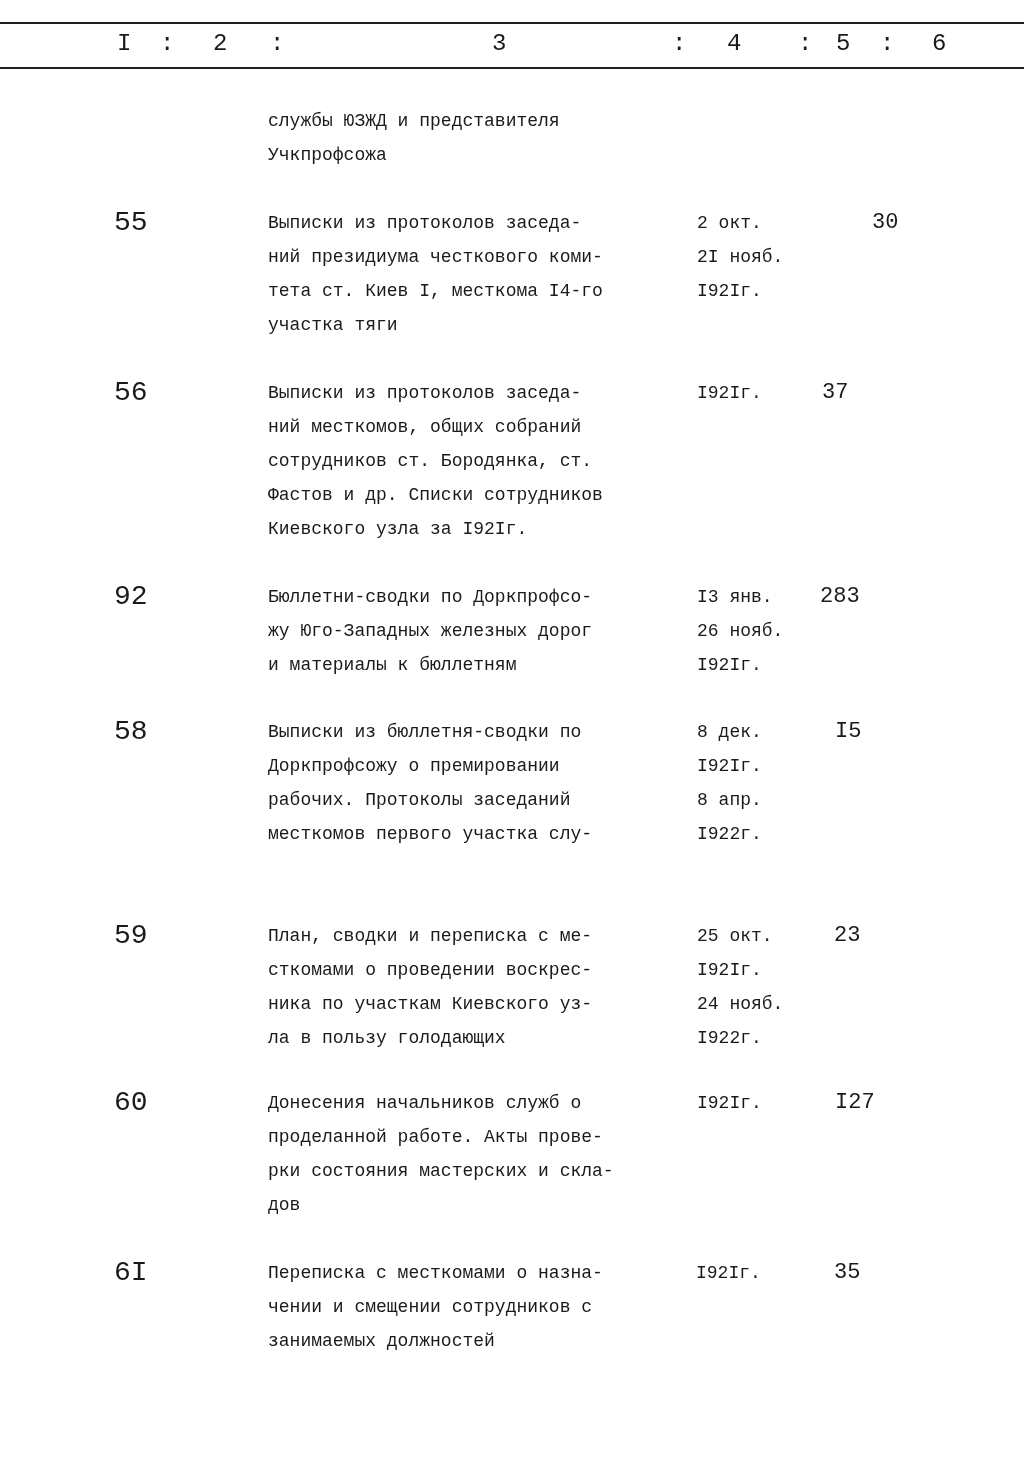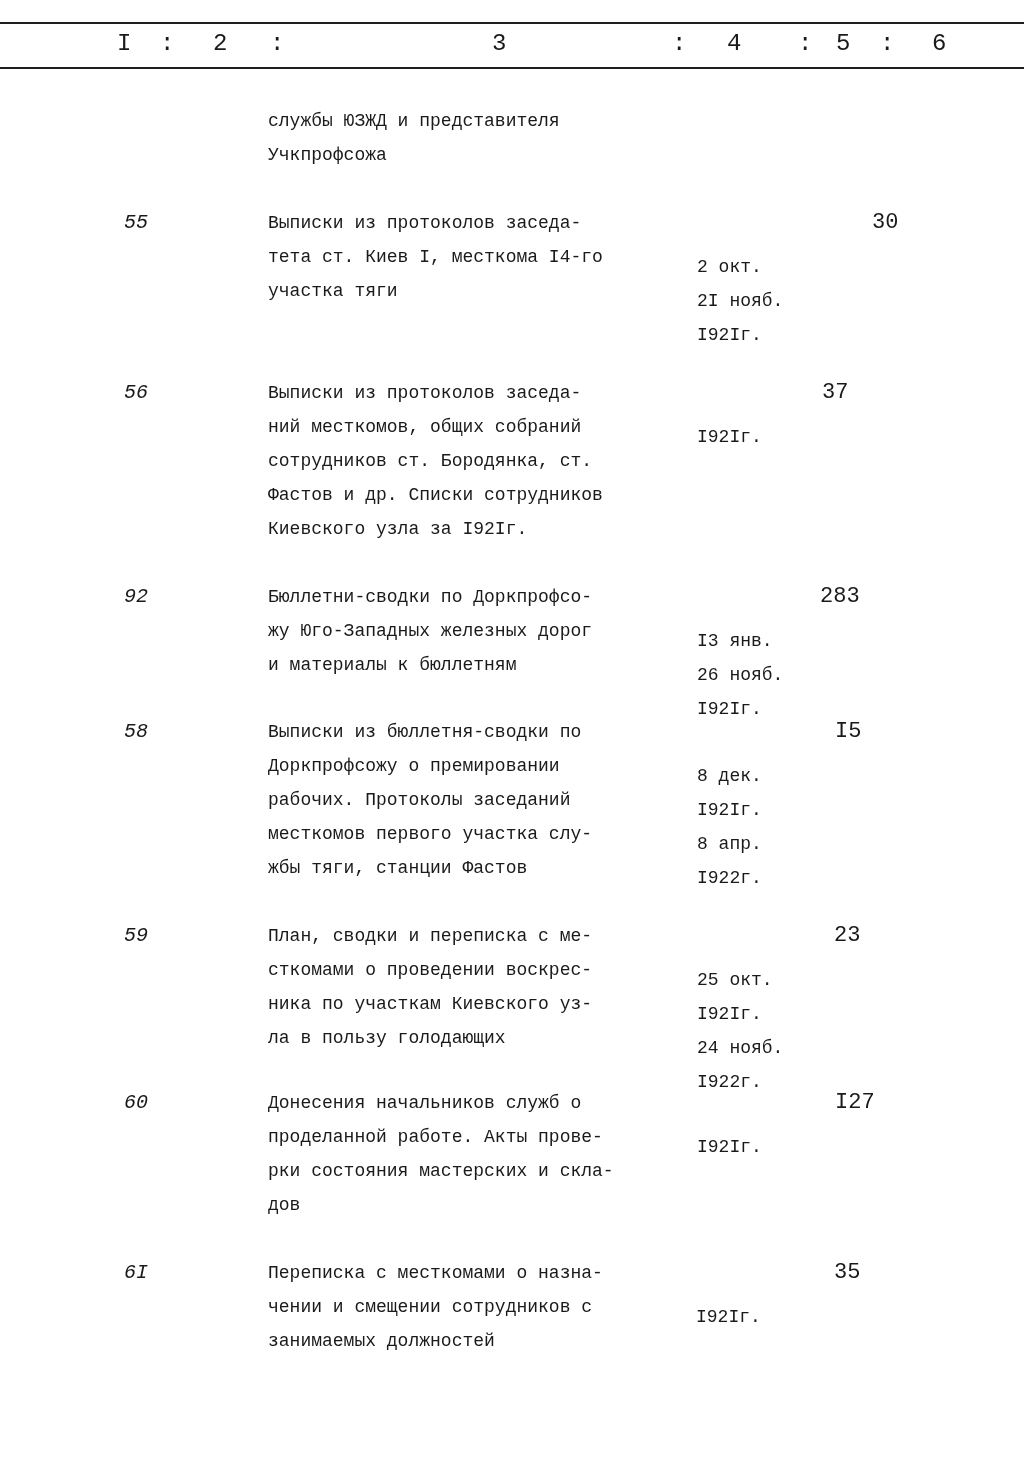--- a/index.html
+++ b/index.html
@@ -14,27 +14,27 @@
   .rule {
     position: absolute; left: 0; width: 1024px; height: 2px; background: #1e1e1e;
   }
   .rule.top { top: 22px; }
   .rule.bottom { top: 67px; }
   .hdr {
     position: absolute; top: 30px; font-size: 24px; line-height: 28px;
   }
   .entry { position: absolute; left: 0; width: 1024px; }
   .num {
-    position: absolute; left: 124px; font-size: 20px; line-height: 34px; font-style: italic;
+    position: absolute; left: 114px; font-size: 28px; line-height: 34px;
   }
   .lines { position: absolute; left: 268px; }
   .line {
     font-size: 18px; line-height: 34px; white-space: pre; height: 34px;
   }
-  .dates { position: absolute; left: 697px; margin-top: 44px; }
+  .dates { position: absolute; left: 697px; }
   .pages { position: absolute; font-size: 22px; line-height: 34px; }
 </style>
 </head>
 <body>
 
 <div class="rule top"></div>
 <div>
   <span class="hdr" style="left:117px">I</span>
   <span class="hdr" style="left:160px">:</span>
   <span class="hdr" style="left:213px">2</span>
@@ -53,20 +53,21 @@
   <div class="lines">
     <div class="line">службы ЮЗЖД и представителя</div>
     <div class="line">Учкпрофсожа</div>
   </div>
 </div>
 
 <div class="entry" style="top:206px">
   <span class="num">55</span>
   <div class="lines">
     <div class="line">Выписки из протоколов заседа-</div>
+    <div class="line">ний президиума честкового коми-</div>
     <div class="line">тета ст. Киев I, месткома I4-го</div>
     <div class="line">участка тяги</div>
   </div>
   <div class="lines dates">
     <div class="line">2 окт.</div>
     <div class="line">2I нояб.</div>
     <div class="line">I92Iг.</div>
   </div>
   <span class="pages" style="left:872px">30</span>
 </div>
@@ -101,21 +102,20 @@
   <span class="pages" style="left:820px">283</span>
 </div>
 
 <div class="entry" style="top:715px">
   <span class="num">58</span>
   <div class="lines">
     <div class="line">Выписки из бюллетня-сводки по</div>
     <div class="line">Доркпрофсожу о премировании</div>
     <div class="line">рабочих. Протоколы заседаний</div>
     <div class="line">месткомов первого участка слу-</div>
-    <div class="line">жбы тяги, станции Фастов</div>
   </div>
   <div class="lines dates">
     <div class="line">8 дек.</div>
     <div class="line">I92Iг.</div>
     <div class="line">8 апр.</div>
     <div class="line">I922г.</div>
   </div>
   <span class="pages" style="left:835px">I5</span>
 </div>
 

